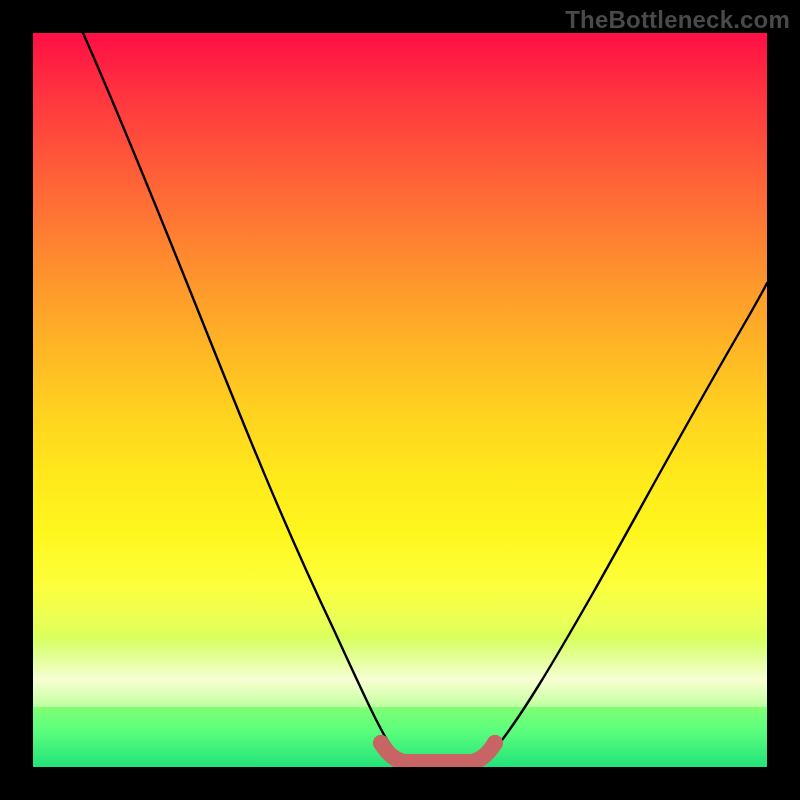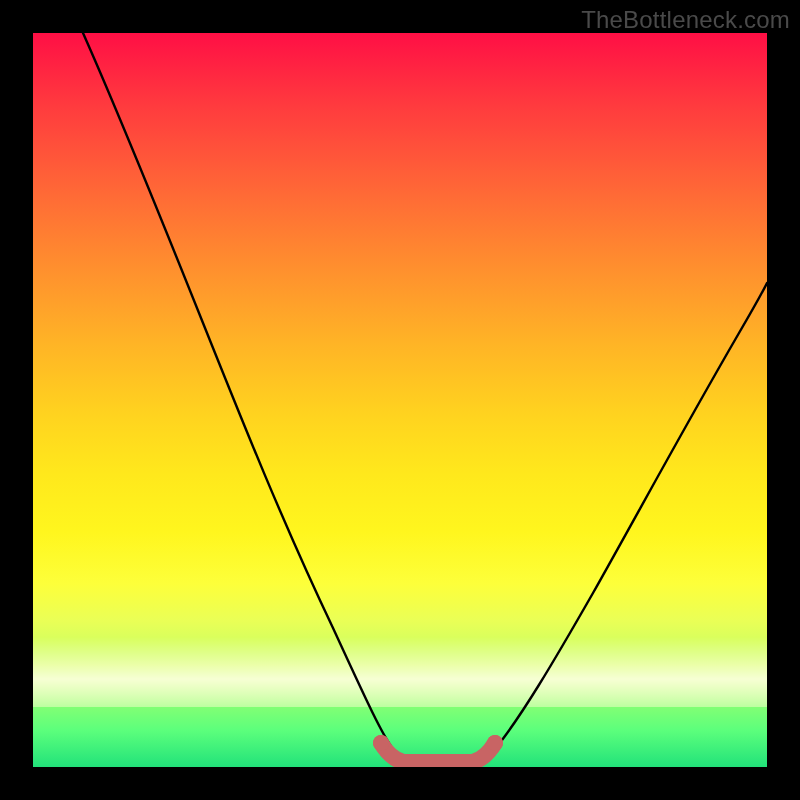--- a/index.html
+++ b/index.html
@@ -18,21 +18,21 @@
     width: 800px;
     height: 800px;
     background: #000;
   }
   .watermark {
     position: absolute;
     top: 6px;
     right: 10px;
     color: #4a4a4a;
     font-size: 24px;
-    font-weight: 400;
+    font-weight: 700;
     letter-spacing: 0.2px;
     text-align: left;
   }
   .plot {
     position: absolute;
     left: 33px;
     top: 33px;
     width: 734px;
     height: 734px;
   }

